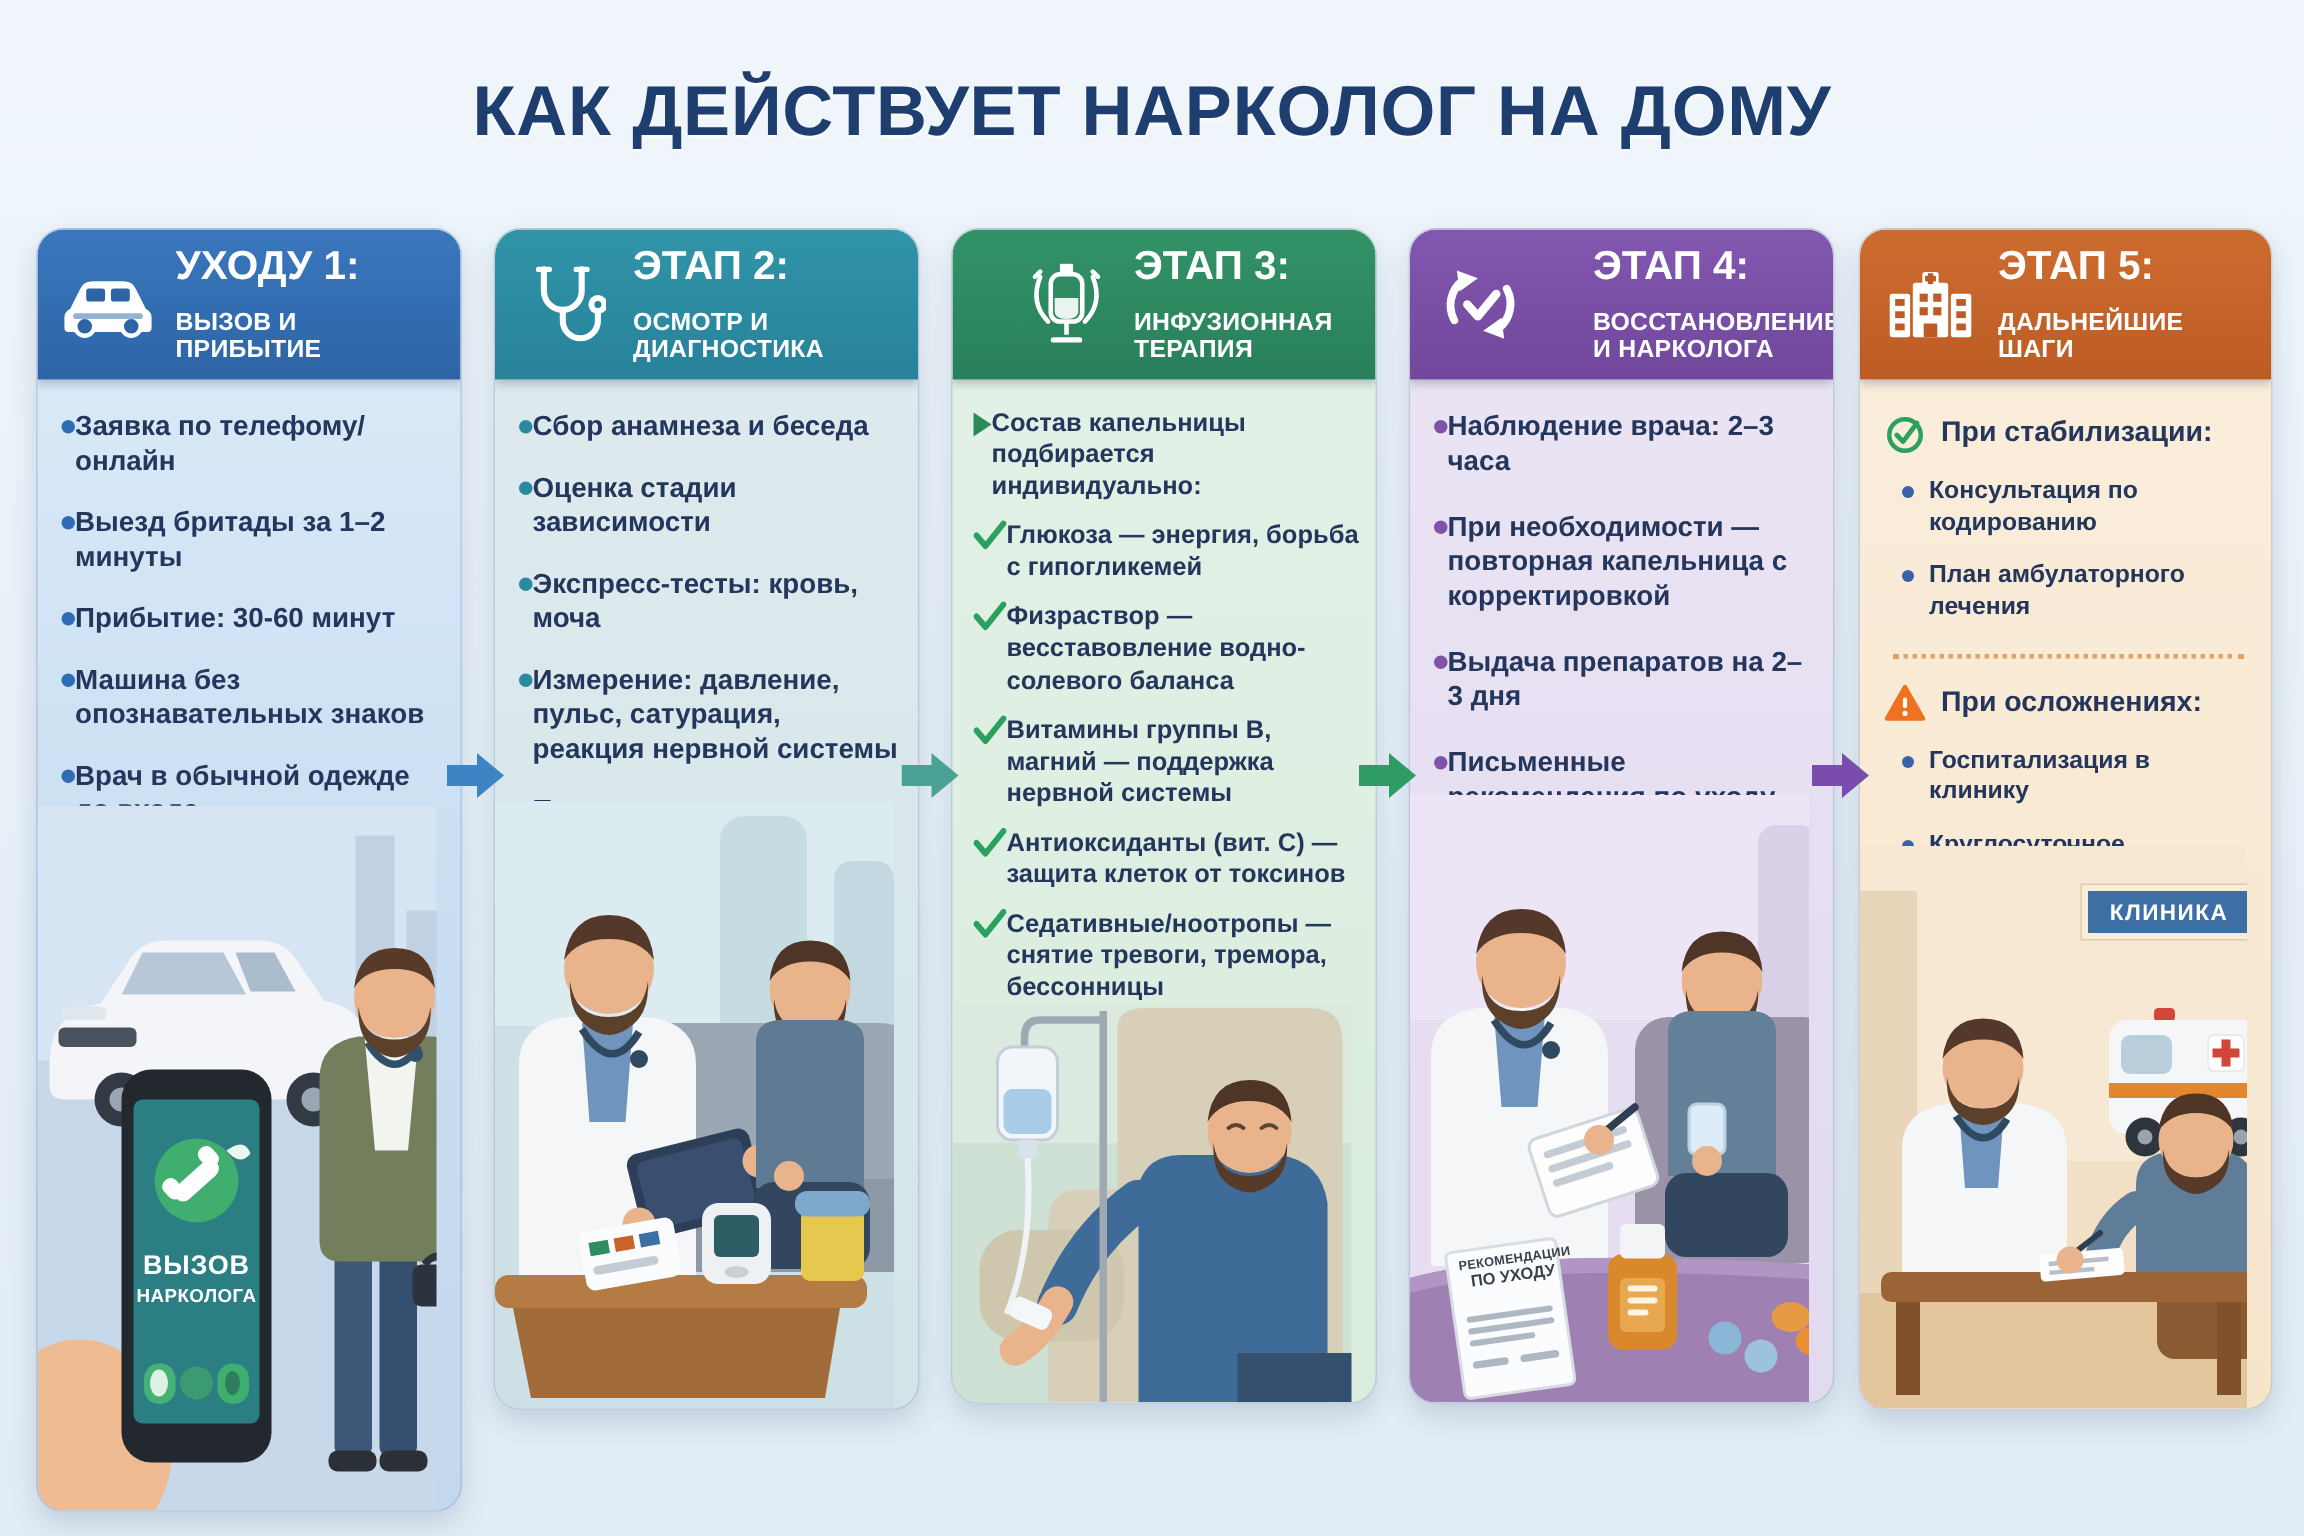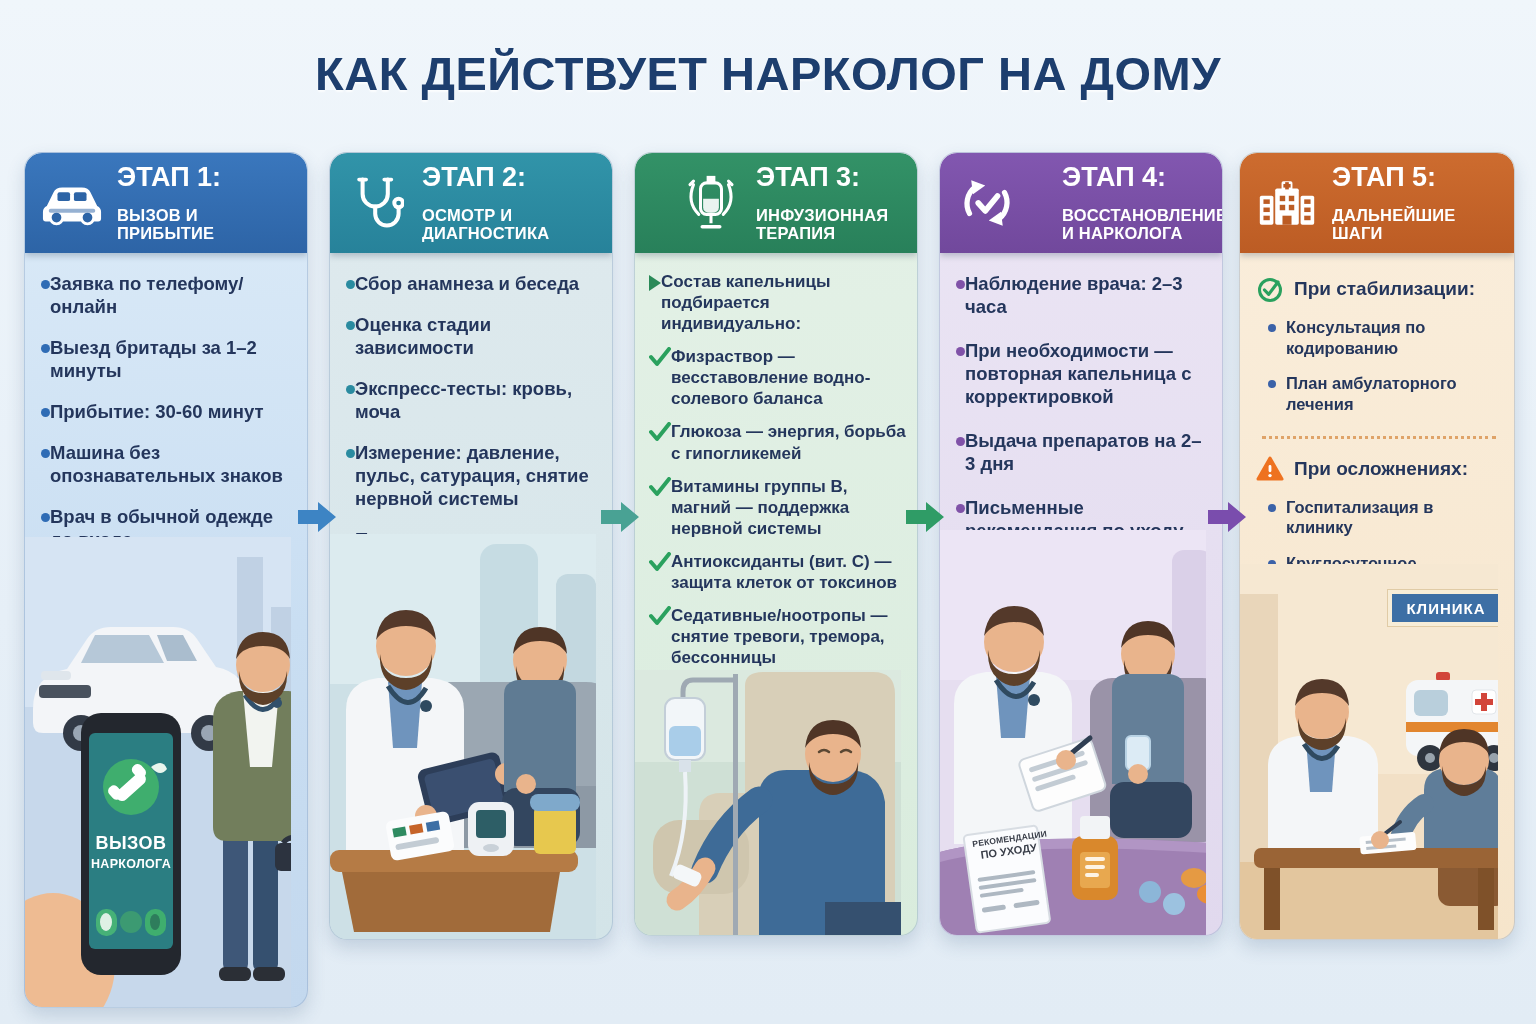--- a/index.html
+++ b/index.html
@@ -89,21 +89,21 @@
         <svg width="62" height="46" viewBox="0 0 64 46">
           <path d="M6 26 L13 12 Q15 7 22 7 H42 Q49 7 51 12 L58 26 Q62 28 62 32 V39 Q62 42 59 42 H5 Q2 42 2 39 V32 Q2 28 6 26 Z" fill="#fff"></path>
           <rect x="17" y="12" width="13" height="9" rx="2" fill="#2d64a6"></rect>
           <rect x="34" y="12" width="13" height="9" rx="2" fill="#2d64a6"></rect>
           <circle cx="16" cy="38" r="6.5" fill="#2d64a6" stroke="#fff" stroke-width="3"></circle>
           <circle cx="48" cy="38" r="6.5" fill="#2d64a6" stroke="#fff" stroke-width="3"></circle>
           <rect x="8" y="29" width="48" height="4" rx="2" fill="#2d64a6" opacity=".5"></rect>
         </svg>
       </span>
       <span class="hdr-txt">
-        <div class="hdr-t1">ЭТАП 1:</div>
+        <div class="hdr-t1">УХОДУ 1:</div>
         <div class="hdr-t2">ВЫЗОВ И ПРИБЫТИЕ</div>
       </span>
     </div>
     <ul class="bullets g18">
       <li>
           <span class="dot"></span>
           <span>Заявка по телефому/онлайн</span>
         </li>
       <li>
           <span class="dot"></span>
@@ -200,21 +200,21 @@
       <li>
           <span class="dot"></span>
           <span>Оценка стадии зависимости</span>
         </li>
       <li>
           <span class="dot"></span>
           <span>Экспресс-тесты: кровь, моча</span>
         </li>
       <li>
           <span class="dot"></span>
-          <span>Измерение: давление, пульс, сатурация, снятие нервной системы</span>
+          <span>Измерение: давление, пульс, сатурация, реакция нервной системы</span>
         </li>
       <li>
           <span class="dot"></span>
           <span>Постановка предварительного диагноза</span>
         </li>
     </ul>
     <div class="illus i2">
       <svg width="284" height="405" viewBox="0 0 284 405">
         <rect width="284" height="405" fill="#cde0e6"></rect>
         <rect width="284" height="150" fill="#dcebef"></rect>
@@ -284,27 +284,27 @@
     </div>
     <ul class="bullets b3">
       <li class="lead">
           <span class="tri"></span>
           <span>Состав капельницы подбирается индивидуально:</span>
         </li>
       <li>
           <span class="chk"><svg width="22" height="20" viewBox="0 0 22 20">
               <path d="M2 10 l6 7 l12 -15" stroke="#2aa15e" stroke-width="4" fill="none" stroke-linecap="round" stroke-linejoin="round"></path>
             </svg></span>
-          <span><b>Физраствор</b><span> — весставовление водно-солевого баланса</span></span>
+          <span><b>Глюкоза</b><span> — энергия, борьба с гипогликемей</span></span>
         </li>
       <li>
           <span class="chk"><svg width="22" height="20" viewBox="0 0 22 20">
               <path d="M2 10 l6 7 l12 -15" stroke="#2aa15e" stroke-width="4" fill="none" stroke-linecap="round" stroke-linejoin="round"></path>
             </svg></span>
-          <span><b>Глюкоза</b><span> — энергия, борьба с гипогликемей</span></span>
+          <span><b>Физраствор</b><span> — весставовление водно-солевого баланса</span></span>
         </li>
       <li>
           <span class="chk"><svg width="22" height="20" viewBox="0 0 22 20">
               <path d="M2 10 l6 7 l12 -15" stroke="#2aa15e" stroke-width="4" fill="none" stroke-linecap="round" stroke-linejoin="round"></path>
             </svg></span>
           <span><b>Витамины группы В, магний</b><span> — поддержка нервной системы</span></span>
         </li>
       <li>
           <span class="chk"><svg width="22" height="20" viewBox="0 0 22 20">
               <path d="M2 10 l6 7 l12 -15" stroke="#2aa15e" stroke-width="4" fill="none" stroke-linecap="round" stroke-linejoin="round"></path>

